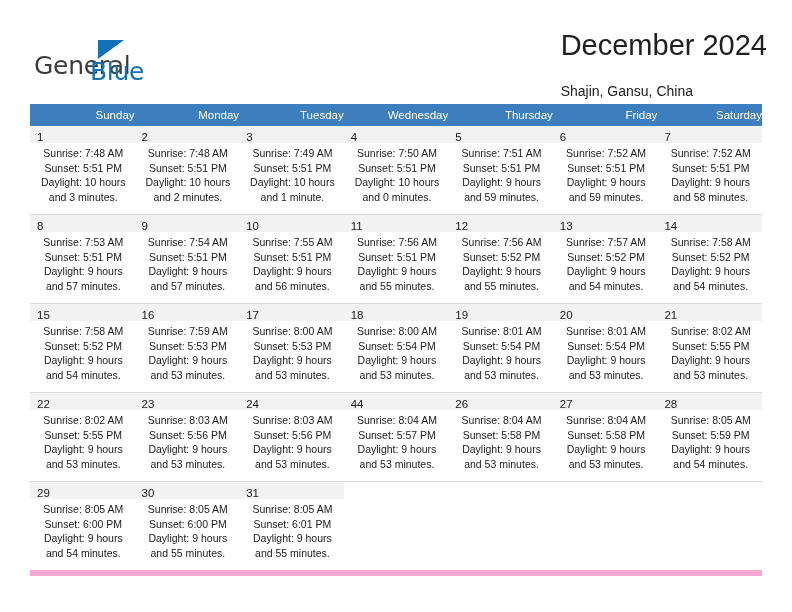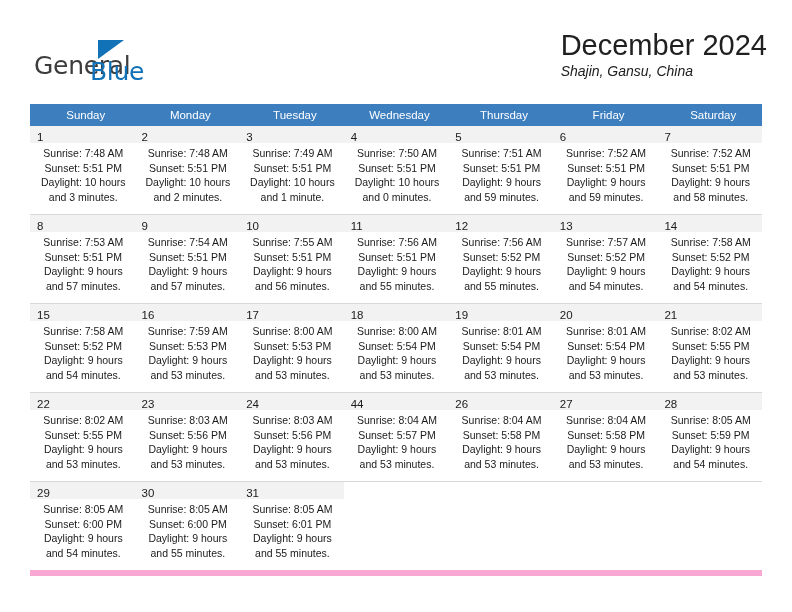--- a/index.html
+++ b/index.html
@@ -71,40 +71,39 @@
     font-size: 29px;
     line-height: 34px;
     color: #202020;
     font-weight: normal;
     white-space: nowrap;
   }
   .cal-subtitle {
     font-size: 14px;
     line-height: 18px;
     color: #202020;
-    margin-top: 0;
+    margin-top: 20px;
     white-space: nowrap;
-    font-style: italic;
   }
 
   
   .calendar {
     position: absolute;
     left: 30px;
     top: 104px;
     width: 732px;
     border-collapse: collapse;
     table-layout: fixed;
   }
   .calendar th {
     background: #3d7ebf;
     color: #ffffff;
     font-size: 11.5px;
     font-weight: normal;
-    text-align: center;
+    text-align: right;
     padding: 5px 0 5px 7px;
     height: 12px;
     border: none;
   }
   .calendar td {
     vertical-align: top;
     padding: 0;
     border: none;
     width: 104.57px;
     height: 88px;

